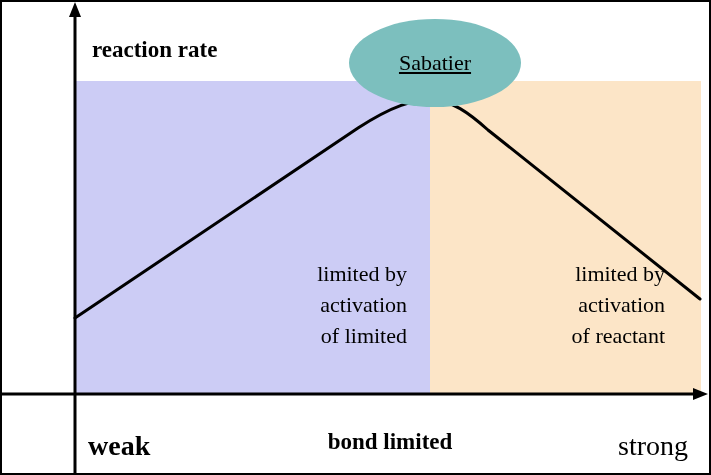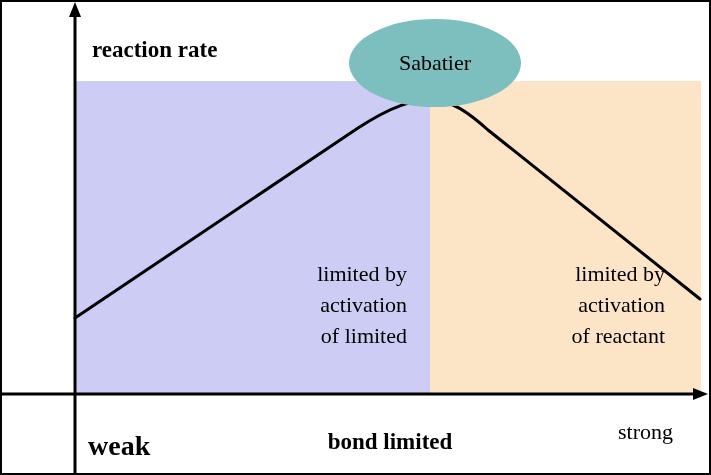--- a/index.html
+++ b/index.html
@@ -31,21 +31,21 @@
     position: absolute;
     color: #000000;
     font-size: 23px;
     white-space: nowrap;
     margin-top: 31px;
   }
   .bold { font-weight: bold; }
   #y-axis-label { left: 92px; top: 6px; }
   #x-left-label  { left: 88px;  top: 399px; font-size: 28px; font-weight: bold; }
   #x-axis-label  { left: 280px; top: 398px; width: 220px; text-align: center; }
-  #x-right-label { left: 618px; top: 388px; font-size: 22px; }
+  #x-right-label { left: 618px; top: 399px; font-size: 28px; }
   .region-label {
     position: absolute;
     top: 258px;
     width: 240px;
     text-align: right;
     font-size: 22px;
     line-height: 31px;
     color: #000000;
   }
   #left-region-label  { left: 167px; }
@@ -78,21 +78,21 @@
 
   <svg id="plot-svg" viewBox="0 0 711 475">
     <rect x="1" y="1" width="709" height="473" fill="none" stroke="#000000" stroke-width="2"></rect>
     <line x1="75" y1="473" x2="75" y2="12" stroke="#000000" stroke-width="3"></line>
     <polygon points="75,2 69,17 81,17" fill="#000000"></polygon>
     <line x1="2" y1="394" x2="697" y2="394" stroke="#000000" stroke-width="3"></line>
     <polygon points="708,394 693,388 693,400" fill="#000000"></polygon>
     <path id="volcano-curve" d="M 75 318 L 358 128 C 392 106 414 99 433 100 C 452 101 468 112 488 130 L 700 299" fill="none" stroke="#000000" stroke-width="3" stroke-linecap="round"></path>
   </svg>
 
-  <div id="optimum-ellipse" style="background: rgb(124, 191, 190);">
+  <div id="optimum-ellipse" style="background: rgb(124, 191, 190); text-decoration: underline;">
     <span>Sabatier</span>
   </div>
 
   <div id="y-axis-label" class="axis-label bold">reaction rate</div>
   <div id="x-left-label" class="axis-label">weak</div>
   <div id="x-axis-label" class="axis-label bold">bond limited</div>
   <div id="x-right-label" class="axis-label">strong</div>
 
   <div id="left-region-label" class="region-label">
     <div>limited by</div>

